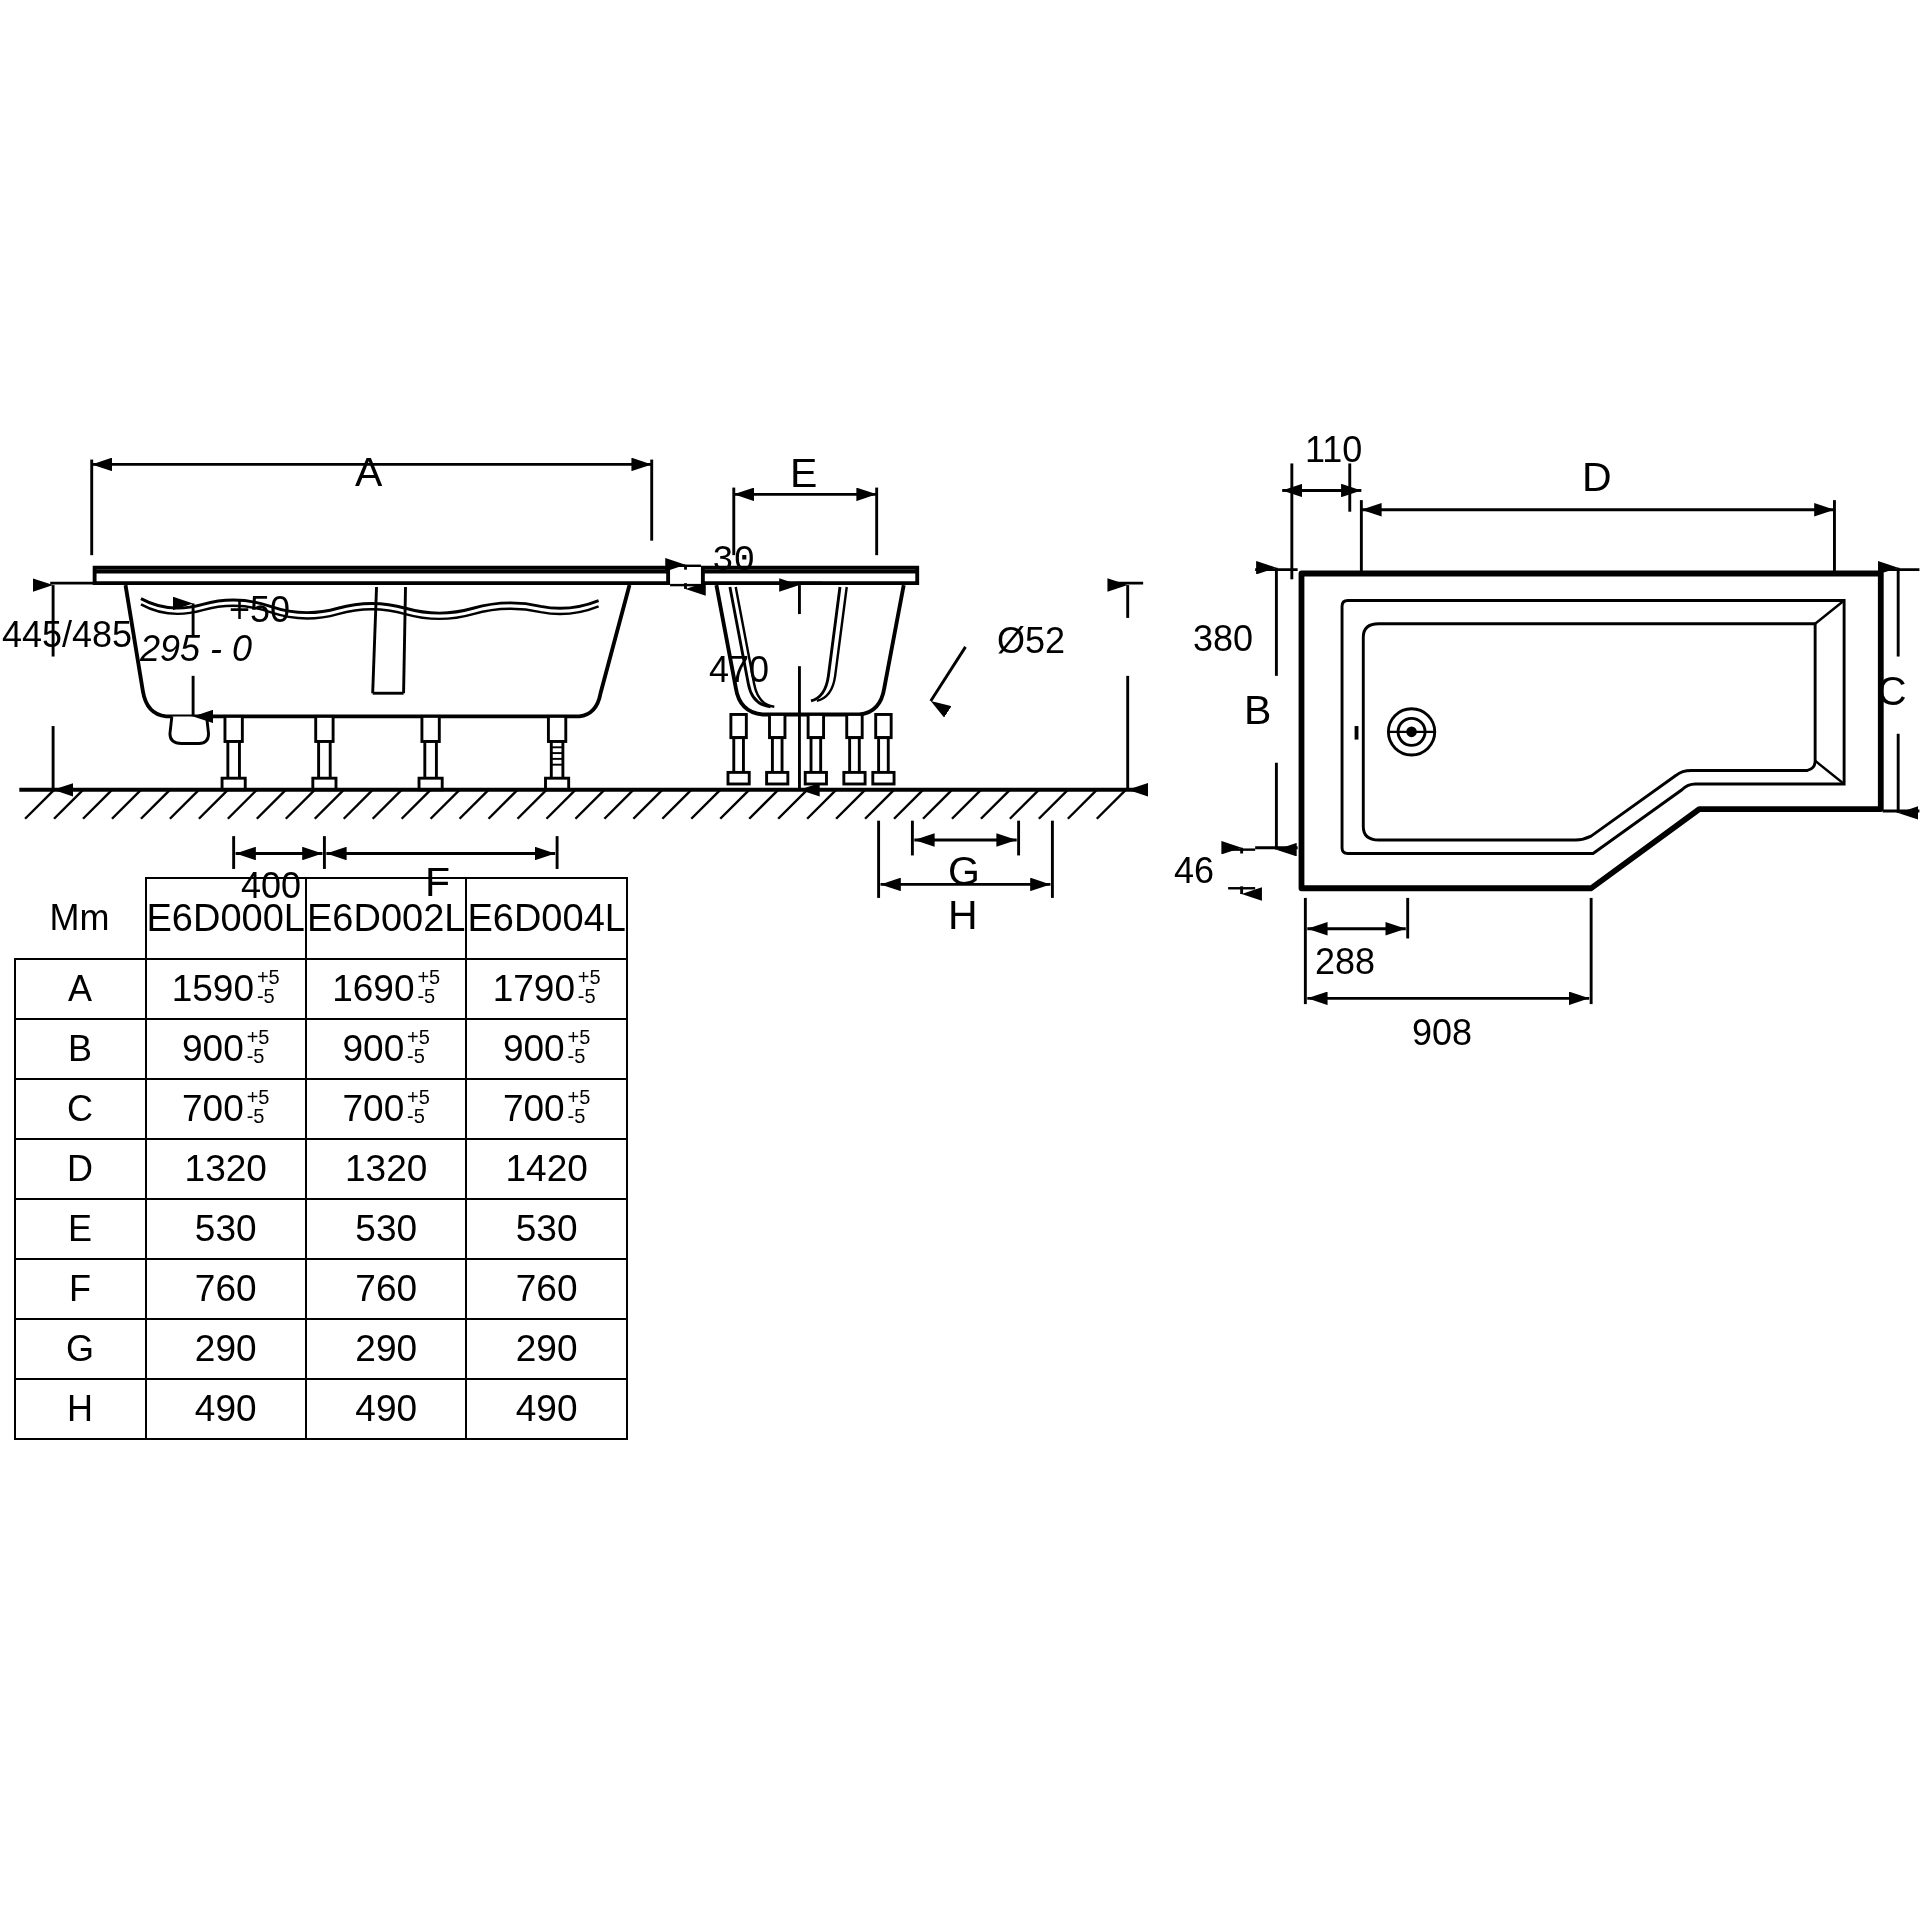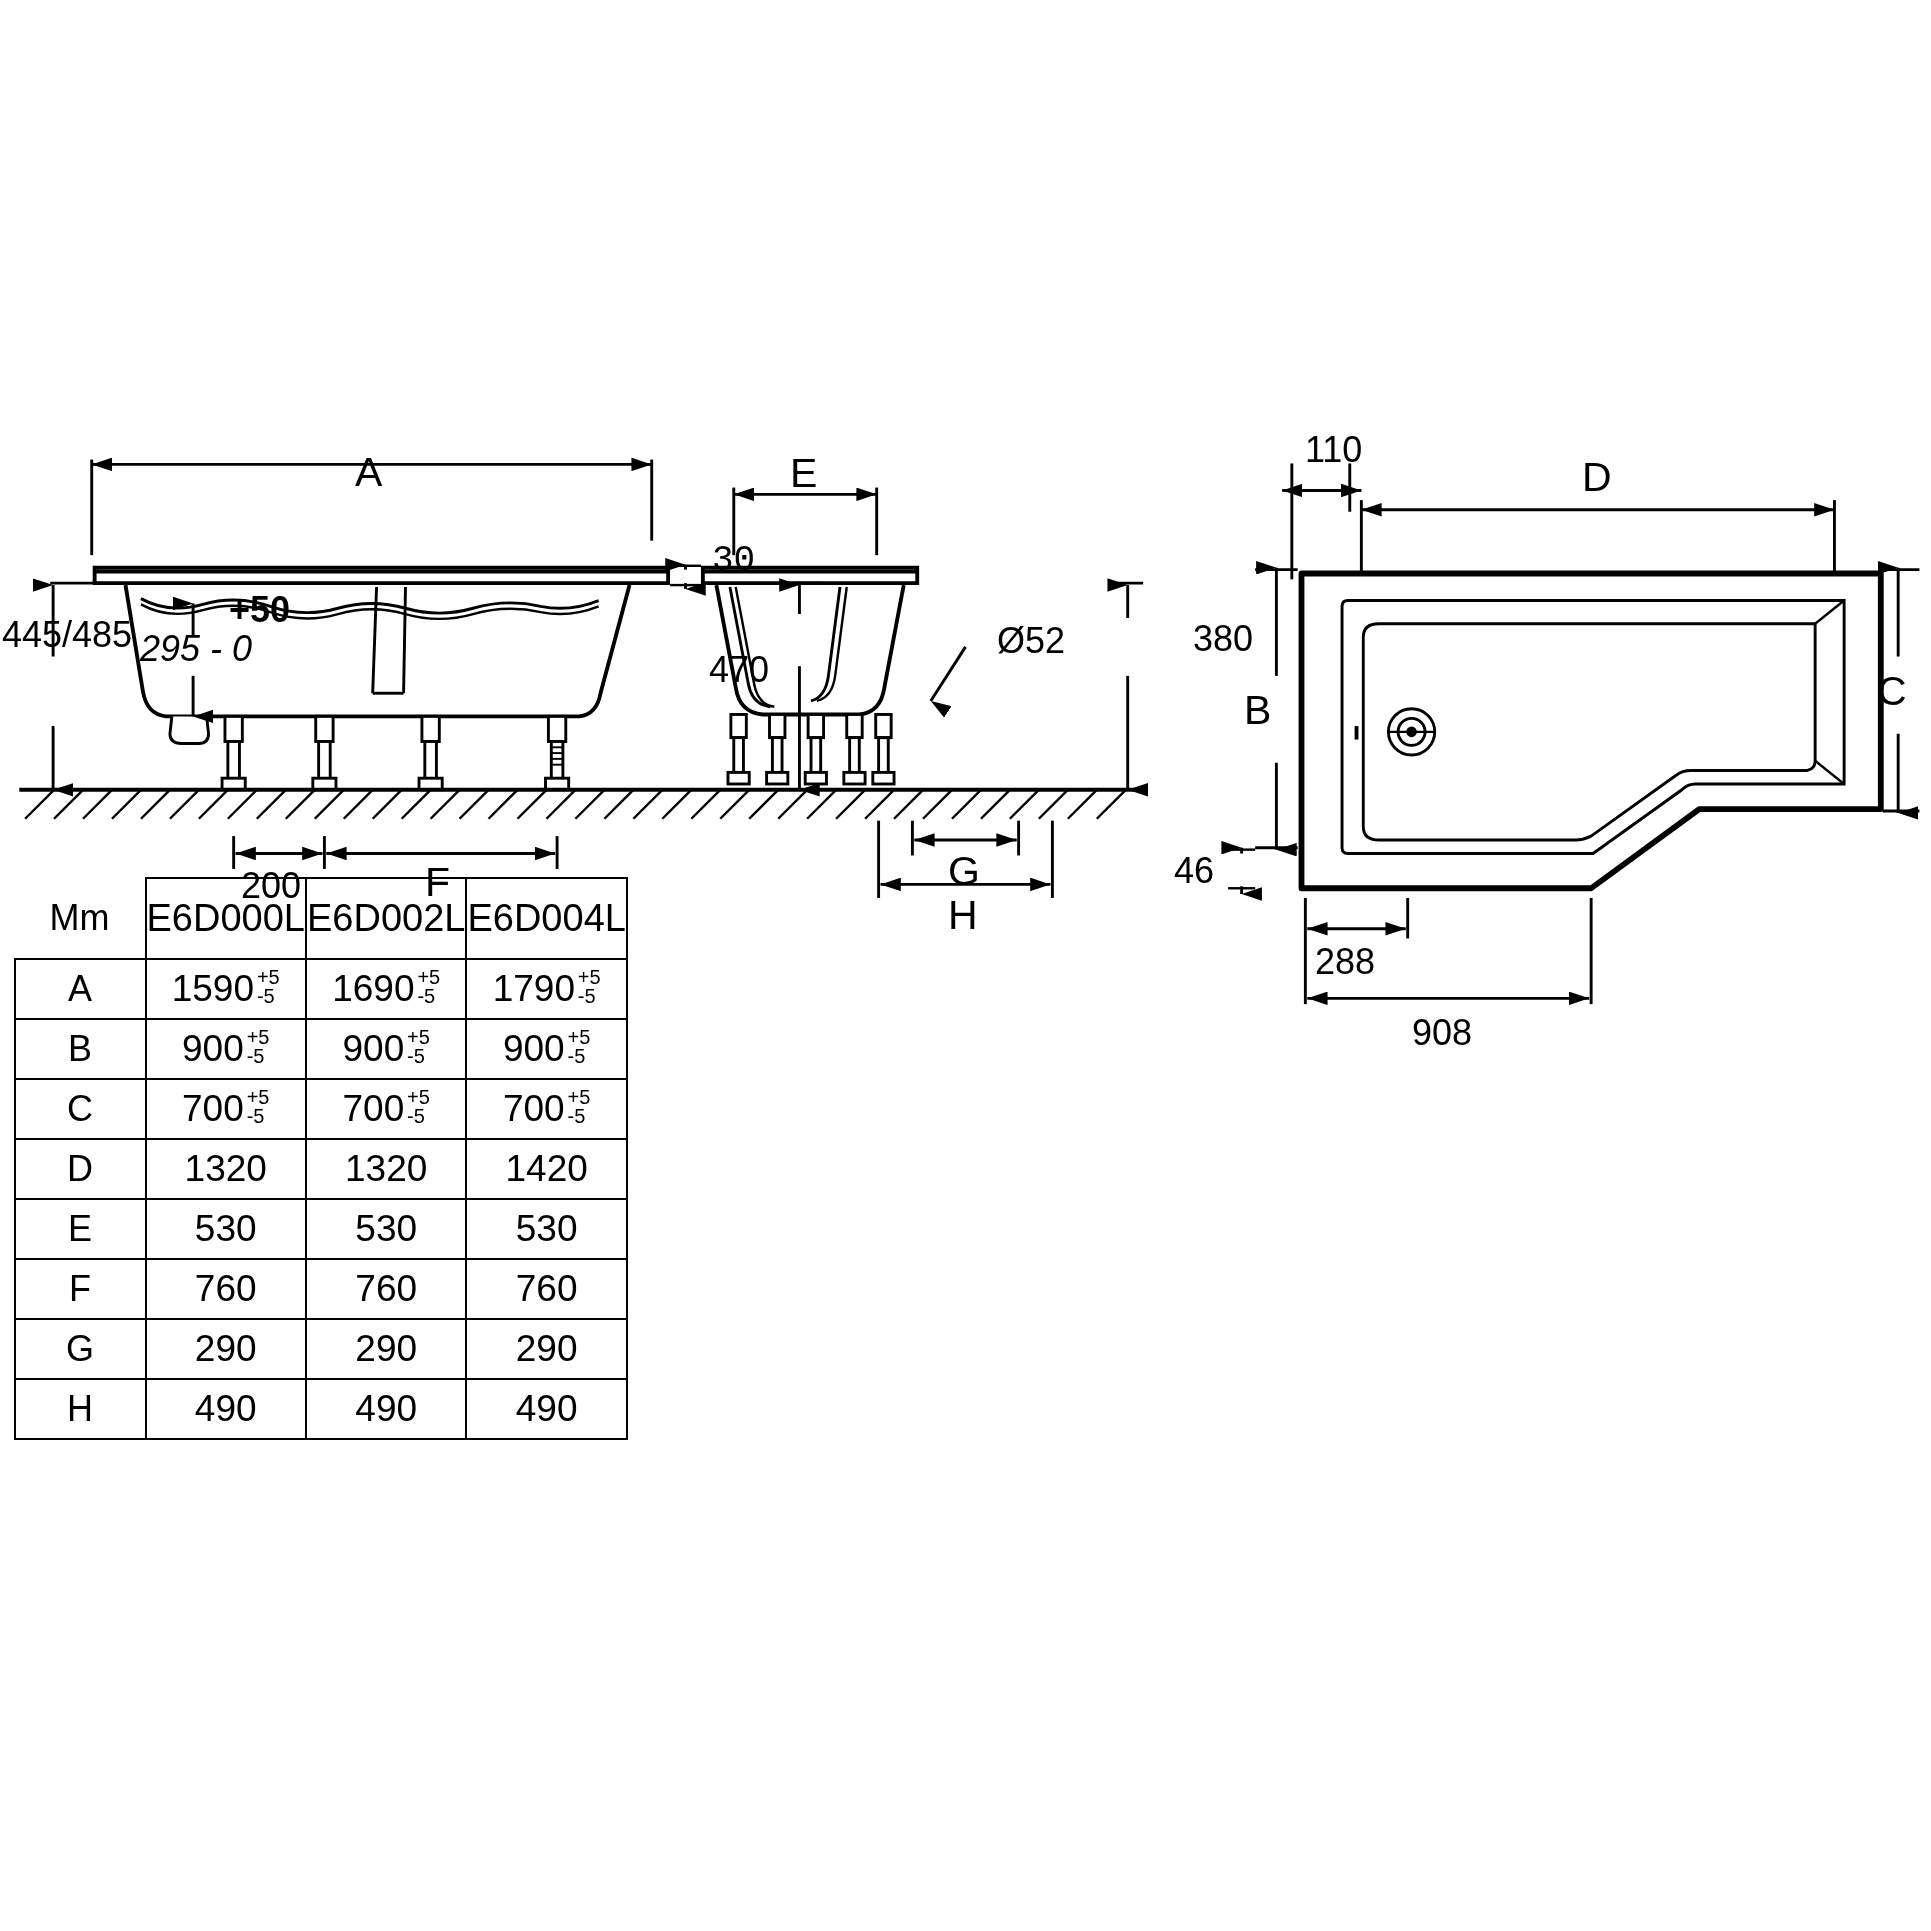--- a/index.html
+++ b/index.html
@@ -243,24 +243,24 @@
   <line x1="1354" y1="962" x2="1456" y2="962" stroke-width="3" marker-start="url(#arrS)" marker-end="url(#arr)"></line>
 
   <line x1="1648" y1="930" x2="1648" y2="1040" stroke-width="3"></line>
   <line x1="1354" y1="1034" x2="1646" y2="1034" stroke-width="3" marker-start="url(#arrS)" marker-end="url(#arr)"></line>
 
   </g>
 </svg>
 
 <div class="lbl dimbig" style="left:355px;top:449px;">A</div>
 <div class="lbl dim" style="left:1.9px;top:614px;text-align:center;">445/485</div>
-<div class="lbl dim" style="left:229px;top:589px;font-weight:bold;">+50</div>
+<div class="lbl dim" style="left:229px;top:589px;">+50</div>
 <div class="lbl dim" style="left:140px;top:628px;font-style:italic;"><span>295</span>&nbsp;<span>- 0</span></div>
 <div class="lbl dim" style="left:712px;top:540px;font-family:Liberation Mono, monospace;">30</div>
-<div class="lbl dim" style="left:241px;top:865px;">200</div>
+<div class="lbl dim" style="left:241px;top:865px;">400</div>
 <div class="lbl dimbig" style="left:425px;top:859px;">F</div>
 
 <div class="lbl dimbig" style="left:790px;top:450px;">E</div>
 <div class="lbl dim" style="left:709px;top:649px;">470</div>
 <div class="lbl dim" style="left:1145px;top:618px;margin-left:48px;">380</div>
 <div class="lbl dim" style="left:997px;top:620px;">Ø52</div>
 <div class="lbl dimbig" style="left:948px;top:848px;">G</div>
 <div class="lbl dimbig" style="left:948px;top:892px;">H</div>
 
 <div class="lbl dim" style="left:1288px;top:429px;margin-left:17px;">110</div>

